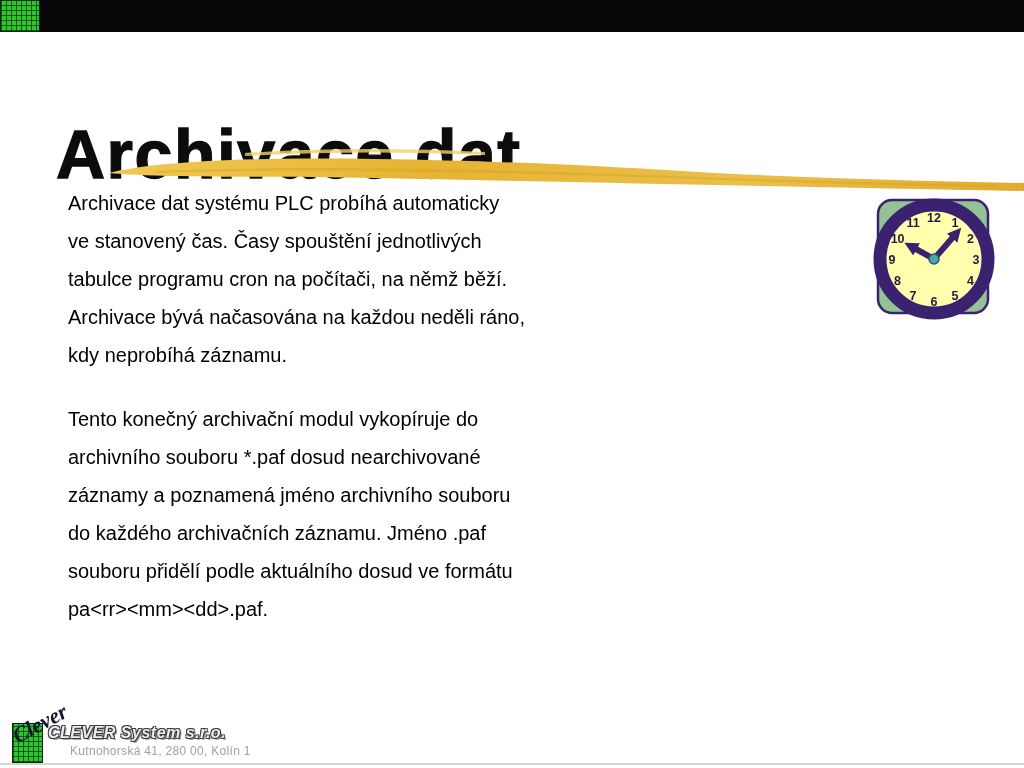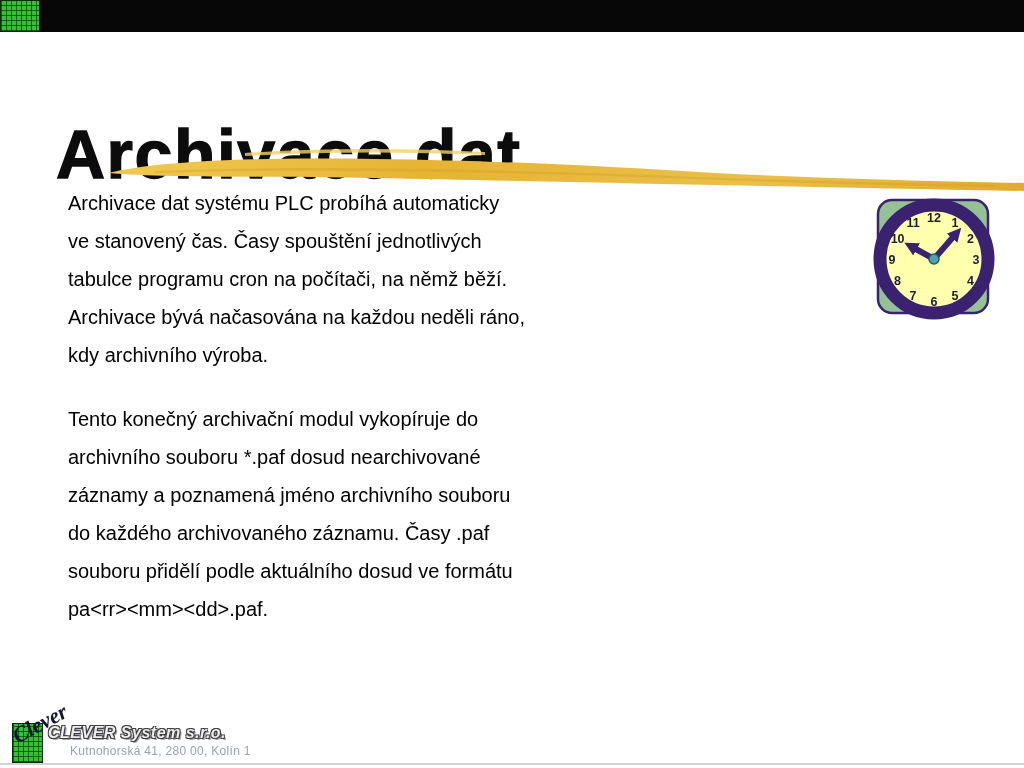--- a/index.html
+++ b/index.html
@@ -89,27 +89,27 @@
   <path fill="#f3d269" opacity="0.8" d="M 150 8 C 230 3, 310 3, 390 7 L 390 10 C 310 6.5, 230 6.5, 150 11 Z"></path>
   <path fill="#cf9b22" opacity="0.35" d="M 60 26 C 200 20, 400 24, 600 32 C 700 35.5, 800 38, 900 40 L 900 42 C 800 40, 700 38, 600 34 C 400 26.5, 200 23, 60 28 Z"></path>
 </svg>
 
 <div class="body-text">
   <div class="body-paragraph">
     <div class="body-line">Archivace dat systému PLC probíhá automaticky</div>
     <div class="body-line">ve stanovený čas. Časy spouštění jednotlivých</div>
     <div class="body-line">tabulce programu cron na počítači, na němž běží.</div>
     <div class="body-line">Archivace bývá načasována na každou neděli ráno,</div>
-    <div class="body-line">kdy archivního výroba.</div>
+    <div class="body-line">kdy neprobíhá záznamu.</div>
   </div>
   <div class="body-paragraph">
     <div class="body-line">Tento konečný archivační modul vykopíruje do</div>
     <div class="body-line">archivního souboru *.paf dosud nearchivované</div>
     <div class="body-line">záznamy a poznamená jméno archivního souboru</div>
-    <div class="body-line">do každého archivovaného záznamu. Časy .paf</div>
+    <div class="body-line">do každého archivačních záznamu. Jméno .paf</div>
     <div class="body-line">souboru přidělí podle aktuálního dosud ve formátu</div>
     <div class="body-line">pa&lt;rr&gt;&lt;mm&gt;&lt;dd&gt;.paf.</div>
   </div>
 </div>
 
 <svg class="clock" viewBox="0 0 130 130" aria-hidden="true">
   <defs>
     <marker id="ah" markerUnits="userSpaceOnUse" markerWidth="16" markerHeight="16" refX="3" refY="8" orient="auto">
       <path d="M0,1 L14,8 L0,15 Z" fill="#3a2270"></path>
     </marker>

